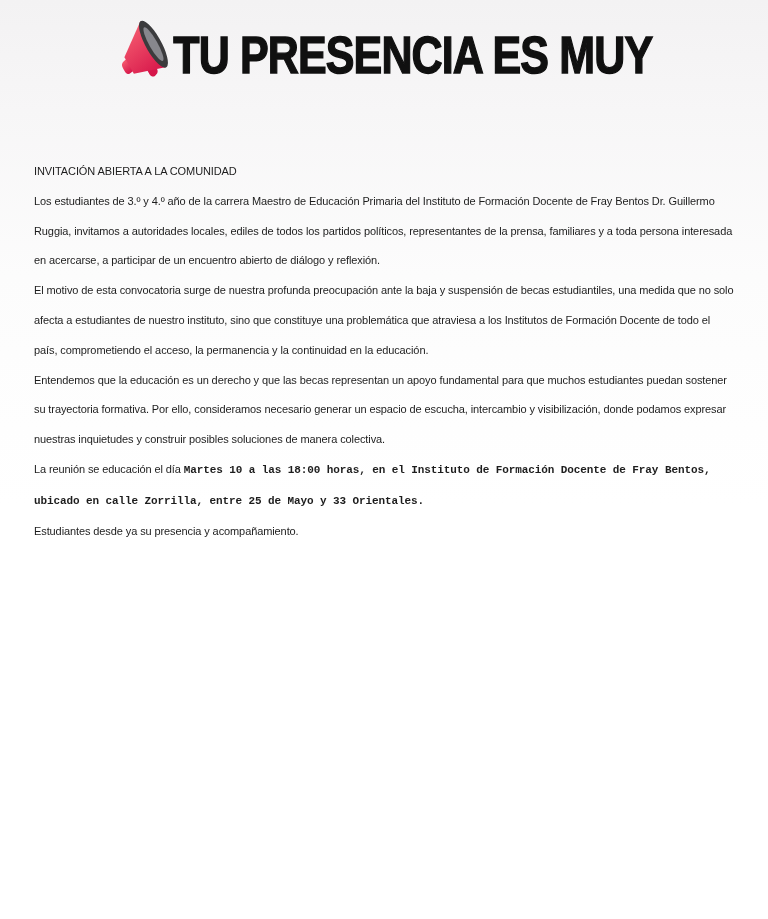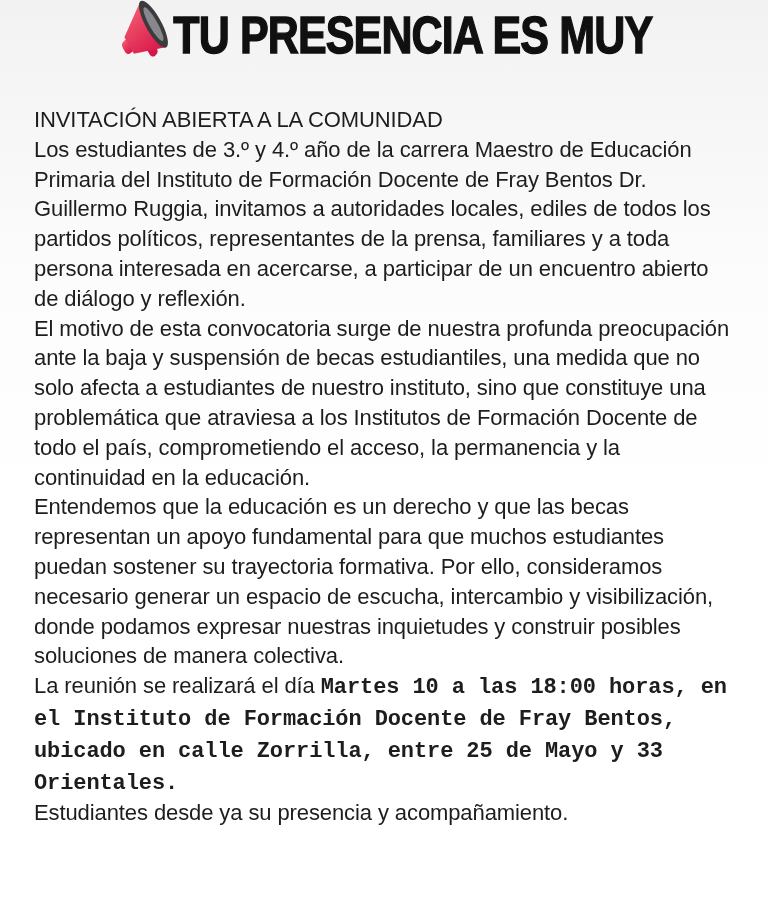--- a/index.html
+++ b/index.html
@@ -4,20 +4,21 @@
 <style>
   html, body { margin: 0; padding: 0; }
   body {
     width: 768px;
     height: 919px;
     overflow: hidden;
     background: linear-gradient(180deg, #f3f2f3 0%, #f7f6f7 12%, #fcfcfc 30%, #ffffff 55%);
     font-family: "Liberation Sans", sans-serif;
   }
   .headline {
+    padding-top: 20px;
     text-align: center;
     color: #101010;
     font-weight: 700;
     font-size: 50px;
     line-height: 55px;
   }
   .hl-line { height: 55px; }
   .hl-scale {
     display: inline-block;
     white-space: nowrap;
@@ -29,24 +30,24 @@
     width: 66px; height: 66px;
     vertical-align: -14px;
     margin-right: 2px;
   }
   .icon-bangbang svg {
     width: 54px; height: 56px;
     vertical-align: -9px;
     margin-left: 10px;
   }
   .content {
-    margin-top: 50px;
+    margin-top: 82px;
     padding: 0 34px;
     color: #1d1d1d;
-    font-size: 22px;
+    font-size: 11px;
     line-height: 29.8px;
     letter-spacing: -0.1px;
   }
   .content p { margin: 0; }
   .content b { font-weight: 700; font-family: Liberation Mono, monospace; }
 </style>
 </head>
 <body>
 
 <div>
@@ -76,18 +77,18 @@
       </span>
     </div>
   </div>
 
   <div class="content">
     <p>INVITACIÓN ABIERTA A LA COMUNIDAD</p>
     <div id="paragraphs">
         <p><span>Los estudiantes de 3.º y 4.º año de la carrera Maestro de Educación Primaria del Instituto de Formación Docente de Fray Bentos Dr. Guillermo Ruggia, invitamos a autoridades locales, ediles de todos los partidos políticos, representantes de la prensa, familiares y a toda persona interesada en acercarse, a participar de un encuentro abierto de diálogo y reflexión.</span></p>
         <p><span>El motivo de esta convocatoria surge de nuestra profunda preocupación ante la baja y suspensión de becas estudiantiles, una medida que no solo afecta a estudiantes de nuestro instituto, sino que constituye una problemática que atraviesa a los Institutos de Formación Docente de todo el país, comprometiendo el acceso, la permanencia y la continuidad en la educación.</span></p>
         <p><span>Entendemos que la educación es un derecho y que las becas representan un apoyo fundamental para que muchos estudiantes puedan sostener su trayectoria formativa. Por ello, consideramos necesario generar un espacio de escucha, intercambio y visibilización, donde podamos expresar nuestras inquietudes y construir posibles soluciones de manera colectiva.</span></p>
-        <p><span>La reunión se realizará el día </span><b>Martes 10 a las 18:00 horas, en el Instituto de Formación Docente de Fray Bentos, ubicado en calle Zorrilla, entre 25 de Mayo y 33 Orientales.</b></p>
+        <p><span>La reunión se educación el día </span><b>Martes 10 a las 18:00 horas, en el Instituto de Formación Docente de Fray Bentos, ubicado en calle Zorrilla, entre 25 de Mayo y 33 Orientales.</b></p>
         <p><span>Estudiantes desde ya su presencia y acompañamiento.</span></p>
       </div>
   </div>
 
 </div>
 
 </body></html>

